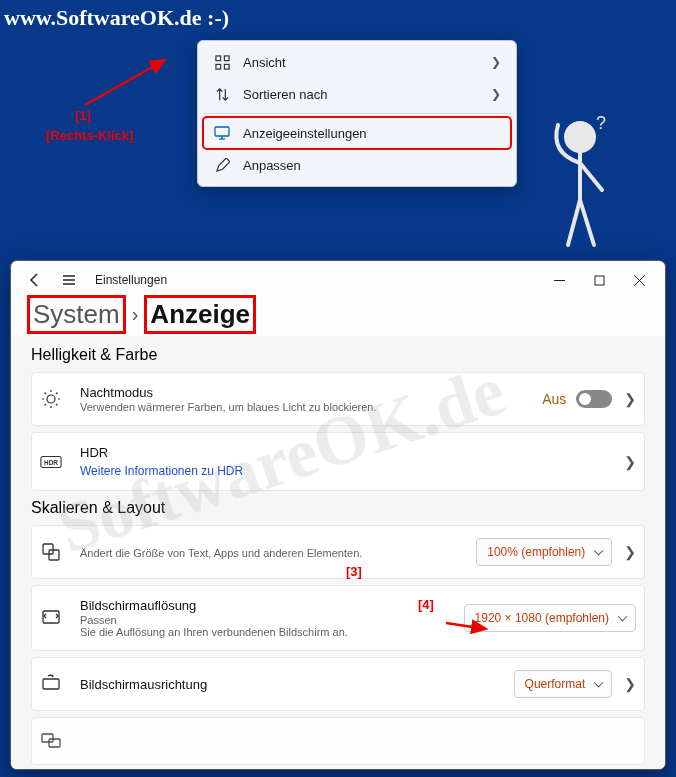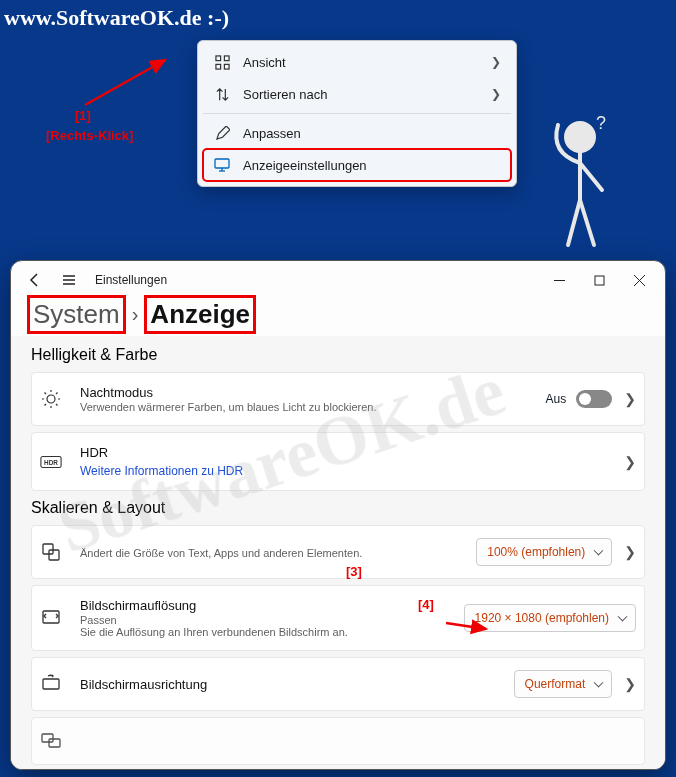--- a/index.html
+++ b/index.html
@@ -19,21 +19,21 @@
 
 .context-menu { position: absolute; top: 40px; left: 197px; width: 320px; background: #f2f6fb; border: 1px solid #c4c8cd; border-radius: 6px; padding: 5px; box-shadow: 0 6px 18px rgba(0,0,0,0.25); }
 .cm-item { display: flex; align-items: center; padding: 7px 10px; border-radius: 4px; cursor: pointer; position: relative; }
 .cm-icon { width: 18px; height: 18px; margin-right: 12px; display: flex; align-items: center; justify-content: center; color: #333; }
 .cm-label { flex: 1; color: #1a1a1a; font-size: 13px; }
 .cm-chev { color: #555; font-size: 12px; }
 .cm-sep { height: 1px; background: #d8dce2; margin: 3px 0; }
 .cm-item.highlighted { outline: 2px solid #e00; outline-offset: -1px; }
 
 
-.settings-window { position: absolute; top: 260px; left: 10px; width: 656px; height: 510px; background: #fdfdfd; border: 1px solid #555; border-radius: 12px; box-shadow: 0 10px 30px rgba(0,0,0,0.4); display: flex; flex-direction: column; overflow: hidden; }
+.settings-window { position: absolute; top: 260px; left: 10px; width: 656px; height: 510px; background: #fdfdfd; border: 1px solid #555; border-radius: 7px; box-shadow: 0 10px 30px rgba(0,0,0,0.4); display: flex; flex-direction: column; overflow: hidden; }
 .titlebar { display: flex; align-items: center; height: 38px; padding: 0 6px 0 12px; }
 .titlebar .back { width: 24px; height: 24px; display: flex; align-items: center; justify-content: center; cursor: pointer; }
 .titlebar .menu { width: 24px; height: 24px; display: flex; align-items: center; justify-content: center; cursor: pointer; margin-left: 10px; }
 .titlebar .title { margin-left: 14px; color: #222; font-size: 12px; }
 .titlebar .spacer { flex: 1; }
 .winbtn { width: 40px; height: 30px; display: flex; align-items: center; justify-content: center; cursor: pointer; }
 
 .breadcrumb { display: flex; align-items: center; padding: 0 20px 6px 20px; font-size: 26px; color: #222; }
 .breadcrumb .crumb { padding: 0 2px; }
 .breadcrumb .sep { margin: 0 10px; color: #555; font-size: 20px; }
@@ -45,21 +45,21 @@
 .row { background: #fff; border: 1px solid #e6e6e6; border-radius: 4px; padding: 12px 8px; display: flex; align-items: center; margin-bottom: 6px; cursor: pointer; }
 .row-icon { width: 22px; height: 22px; margin-right: 18px; display: flex; align-items: center; justify-content: center; color: #333; }
 .row-body { flex: 1; min-width: 0; }
 .row-title { font-size: 13px; color: #111; }
 .row-sub { font-size: 11px; color: #5f5f5f; margin-top: 1px; }
 .row-link { color: #1d4ed8; font-size: 12px; margin-top: 4px; display: inline-block; }
 .row-ctrl { display: flex; align-items: center; gap: 10px; }
 .row-chev { color: #555; font-size: 14px; margin-left: 12px; }
 .toggle { width: 36px; height: 18px; background: #888; border-radius: 10px; position: relative; }
 .toggle::after { content: ""; position: absolute; left: 3px; top: 3px; width: 12px; height: 12px; border-radius: 50%; background: #fff; }
-.toggle-label { font-size: 12px; color: #0f172a; }
+.toggle-label { font-size: 14px; color: #a16207; }
 .dropdown { border: 1px solid #ccc; border-radius: 4px; padding: 6px 26px 6px 10px; font-size: 12px; color: #c2410c; background: #fdfdfd; position: relative; cursor: pointer; }
 .dropdown::after { content: ""; position: absolute; right: 9px; top: 50%; width: 6px; height: 6px; border-right: 1px solid #555; border-bottom: 1px solid #555; transform: translateY(-70%) rotate(45deg); }
 
 
 .content::-webkit-scrollbar { width: 4px; }
 .content::-webkit-scrollbar-thumb { background: #c0c0c0; border-radius: 2px; }
 </style>
 </head>
 <body>
 
@@ -105,37 +105,37 @@
   <div class="cm-item">
     <span class="cm-icon">
         <svg width="15" height="15" viewBox="0 0 16 16" stroke="currentColor" fill="none" stroke-width="1.3">
           <path d="M5 2v12M2 5l3-3 3 3M11 14V2M8 11l3 3 3-3"></path>
         </svg>
       </span>
     <span class="cm-label">Sortieren nach</span>
     <span class="cm-chev">❯</span>
   </div>
   <div class="cm-sep"></div>
-  <div class="cm-item">
-    <span class="cm-icon">
-        <svg width="15" height="15" viewBox="0 0 16 16" stroke="currentColor" fill="none" stroke-width="1.3">
-          <path d="M2 14l2-6 8-8 4 4-8 8-6 2z"></path>
-        </svg>
-      </span>
-    <span class="cm-label">Anpassen</span>
-  </div>
   <div class="cm-item highlighted">
     <span class="cm-icon" style="color:#0067c0">
         <svg width="16" height="16" viewBox="0 0 16 16" stroke="currentColor" fill="none" stroke-width="1.3">
           <rect x="1" y="2" width="14" height="9" rx="1"></rect>
           <line x1="5" y1="14" x2="11" y2="14"></line>
           <line x1="8" y1="11" x2="8" y2="14"></line>
         </svg>
       </span>
     <span class="cm-label">Anzeigeeinstellungen</span>
+  </div>
+  <div class="cm-item">
+    <span class="cm-icon">
+        <svg width="15" height="15" viewBox="0 0 16 16" stroke="currentColor" fill="none" stroke-width="1.3">
+          <path d="M2 14l2-6 8-8 4 4-8 8-6 2z"></path>
+        </svg>
+      </span>
+    <span class="cm-label">Anpassen</span>
   </div>
 </div>
 
 <div class="settings-window">
   <div class="titlebar">
     <div class="back">
         <svg width="16" height="16" viewBox="0 0 16 16" stroke="#222" fill="none" stroke-width="1.5">
           <path d="M10 2 4 8l6 6"></path>
         </svg>
       </div>

